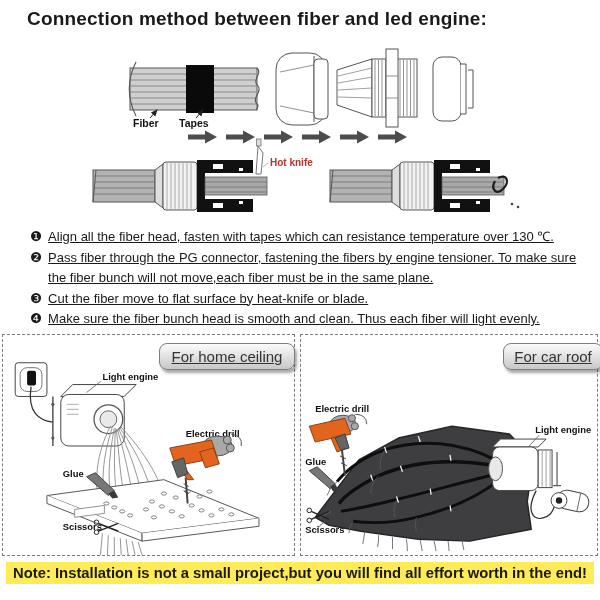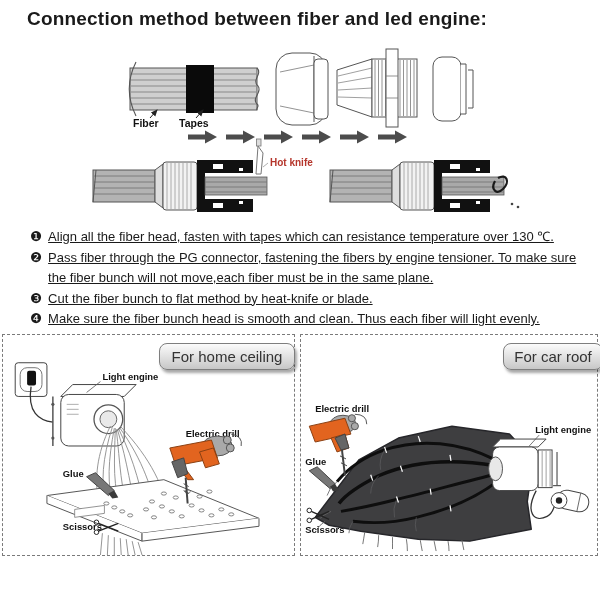--- a/index.html
+++ b/index.html
@@ -10,21 +10,21 @@
   .instructions{position:absolute;left:30px;top:227px;width:552px;font-size:13px;line-height:20.5px;}
   .instr{display:flex;}
   .instr .num{flex:0 0 auto;margin-right:6px;font-size:13.5px;}
   .instr .txt{flex:1 1 auto;text-decoration:underline;}
   .panels{position:absolute;left:0;top:334px;width:600px;height:224px;}
   .panel{position:absolute;top:0;height:222px;border:1px dashed #7a7a7a;background:#fff;box-sizing:border-box;}
   .panel.home{left:2px;width:293px;}
   .panel.car{left:300px;width:298px;}
   .pill{position:absolute;height:25px;line-height:25px;text-align:center;font-size:15px;color:#333;
         background:linear-gradient(180deg,#fbfbfb,#d7d7d7 70%,#c7c7c7);border:1px solid #7e7e7e;
-        border-radius:8px;box-shadow:2px 3px 3px rgba(0,0,0,.35);padding:0 4px;}
+        border-radius:8px;box-shadow:2px 3px 3px rgba(0,0,0,.35);padding:0 4px;text-decoration:underline;}
   .pill.home{left:156px;top:8px;width:126px;}
   .pill.car{left:202px;top:8px;width:90px;}
   .psvg{position:absolute;left:0;top:0;width:100%;height:100%;}
   .note{position:absolute;left:0;top:562px;width:600px;text-align:center;}
   .note span{display:inline-block;background:#ffea57;padding:3px 7px;font-size:14.8px;font-weight:bold;}
   svg text{font-family:"Liberation Sans",sans-serif;}
 </style>
 </head>
 <body>
 
@@ -149,21 +149,21 @@
     <div class="instr">
       <span class="num">❶</span>
       <span class="txt">Align all the fiber head, fasten with tapes which can resistance temperature over 130 ℃.</span>
     </div>
     <div class="instr">
       <span class="num">❷</span>
       <span class="txt">Pass fiber through the PG connector, fastening the fibers by engine tensioner. To make sure the fiber bunch will not move,each fiber must be in the same plane.</span>
     </div>
     <div class="instr">
       <span class="num">❸</span>
-      <span class="txt">Cut the fiber bunch to flat method by heat-knife or blade.</span>
+      <span class="txt">Cut the fiber move to flat surface by heat-knife or blade.</span>
     </div>
     <div class="instr">
       <span class="num">❹</span>
       <span class="txt">Make sure the fiber bunch head is smooth and clean. Thus each fiber will light evenly.</span>
     </div>
   </div>
 
   <div class="panels">
 
     <div class="panel home">
@@ -369,14 +369,17 @@
           <line x1="10" y1="178" x2="28" y2="186" stroke-width="1.4"></line>
           <circle cx="8" cy="187" r="2.3"></circle>
             <circle cx="8" cy="177" r="2.3"></circle>
         </g>
         <text x="4" y="200" font-size="9.5" font-weight="bold" fill="#111">Scissors</text>
       </svg>
       <div class="pill car">For car roof</div>
     </div>
   </div>
 
+  <div class="note">
+    <span>Note: Installation is not a small project,but you will find all effort worth in the end!</span>
+  </div>
 
 </div>
 
 </body></html>

